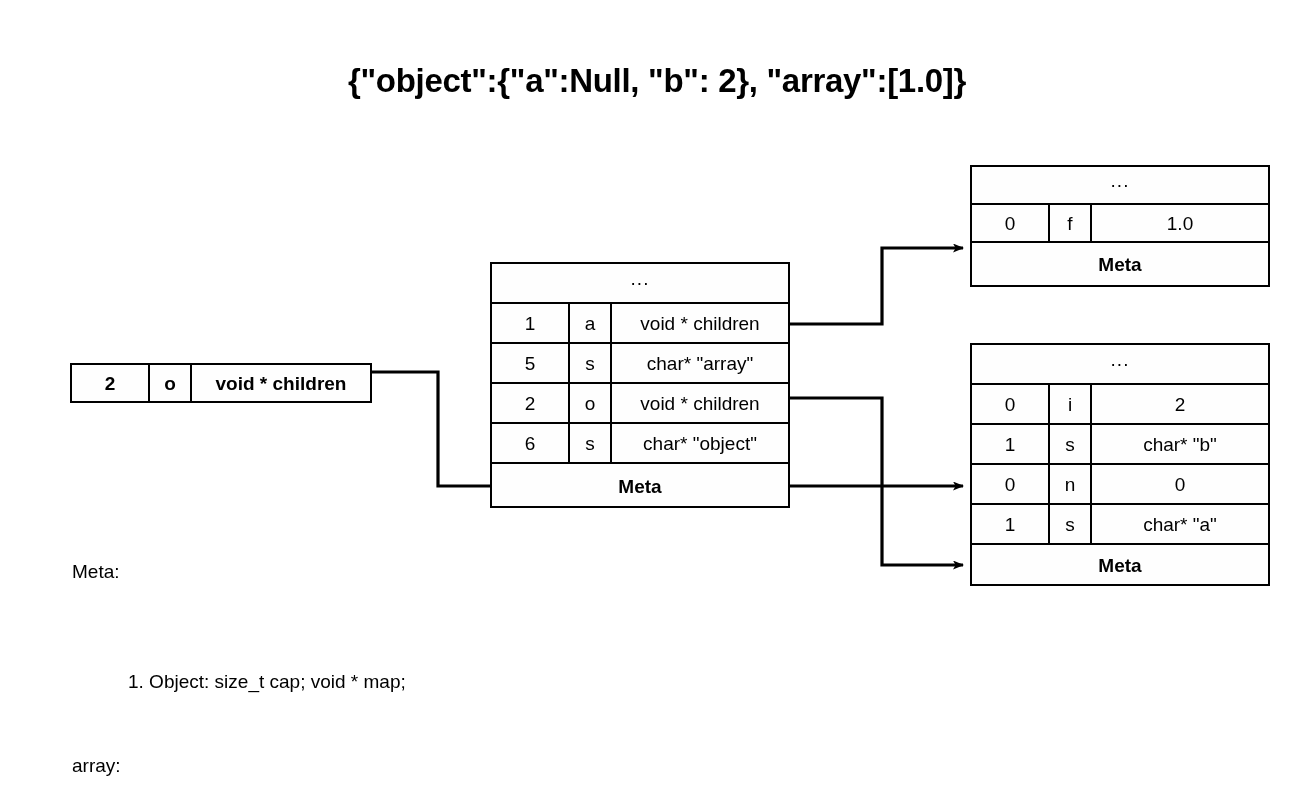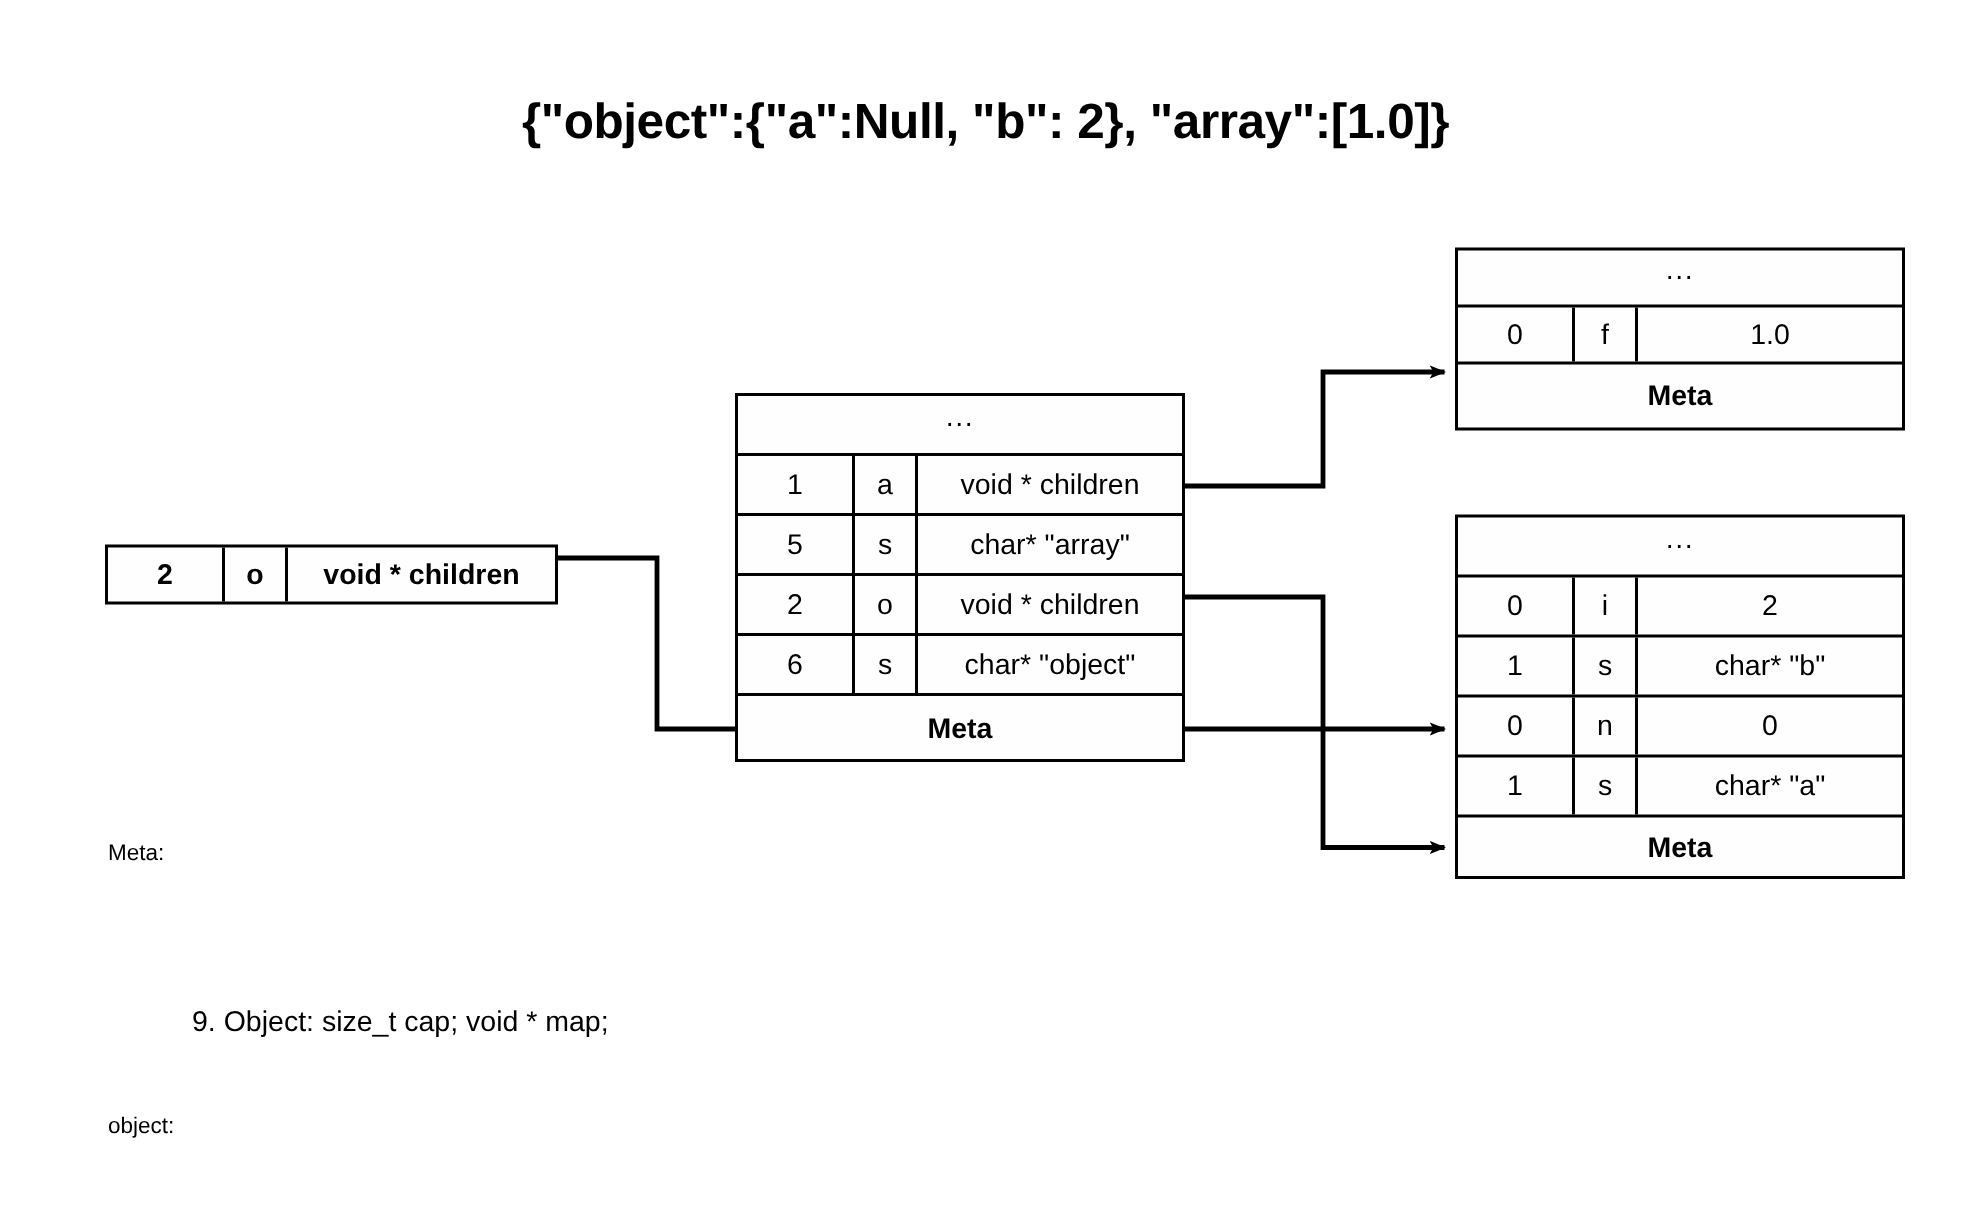--- a/index.html
+++ b/index.html
@@ -114,21 +114,21 @@
     top: 343px;
     width: 300px;
     height: 243px;
   }
   #object-node .srow { height: 40px; }
   #object-node .srow.meta { height: 41px; }
 
   
   .legend {
     position: absolute;
-    font-size: 15px;
+    font-size: 19px;
     line-height: 1.55;
     white-space: pre;
   }
   #meta-legend     { left: 72px; top: 557px; }
   #meta-list {
     position: absolute;
     left: 128px;
     top: 610px;
     font-size: 19px;
     line-height: 1.52;
@@ -232,20 +232,20 @@
     <div class="scell c-val">char* "a"</div>
   </div>
   <div class="srow full meta">
     <div class="scell">Meta</div>
   </div>
 </div>
 
 <div class="legend" id="meta-legend">Meta:</div>
 
 <div id="meta-list">
-  <div>9. Object: size_t cap; void * map;</div>
+  <div>1. Object: size_t cap; void * map;</div>
 </div>
 
 <div class="legend" id="flags-legend">
-  <span class="fl">object:</span>
+  <span class="fl">array:</span>
   
   
 </div>
 
 </body></html>

